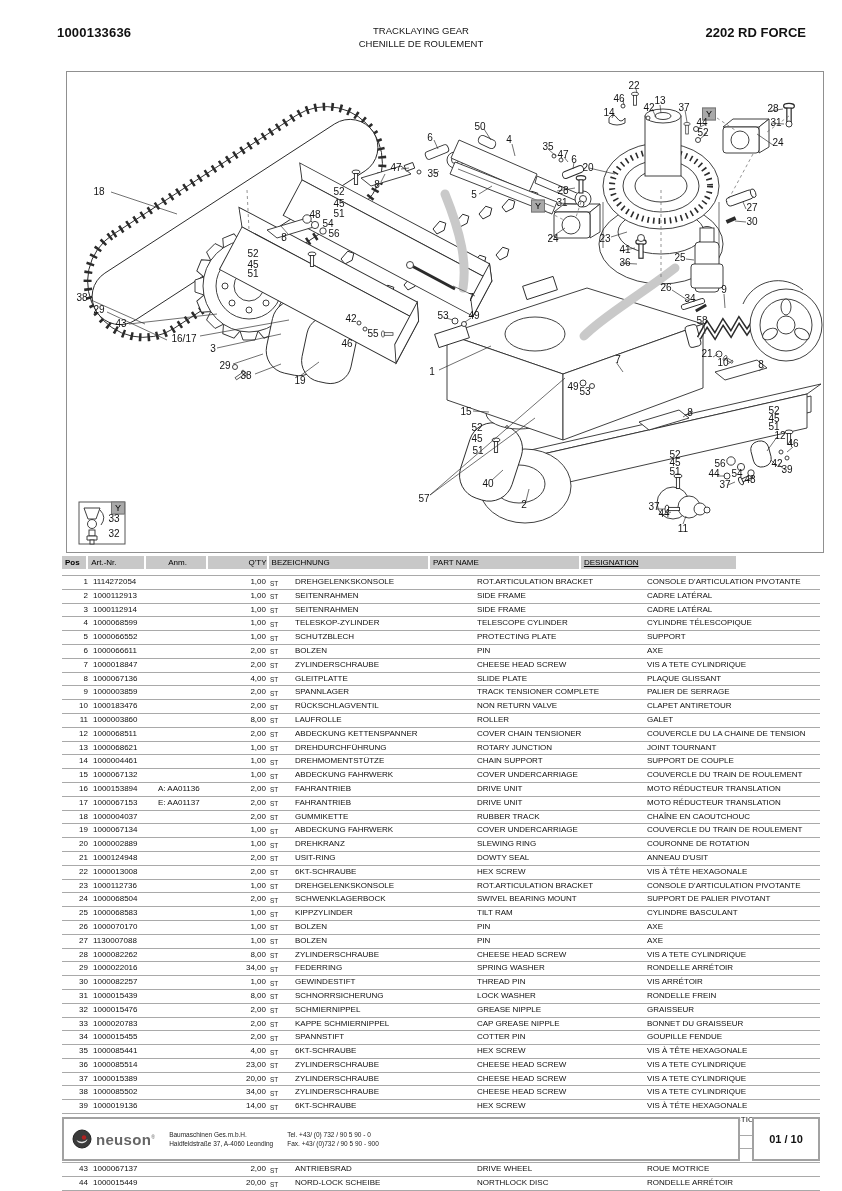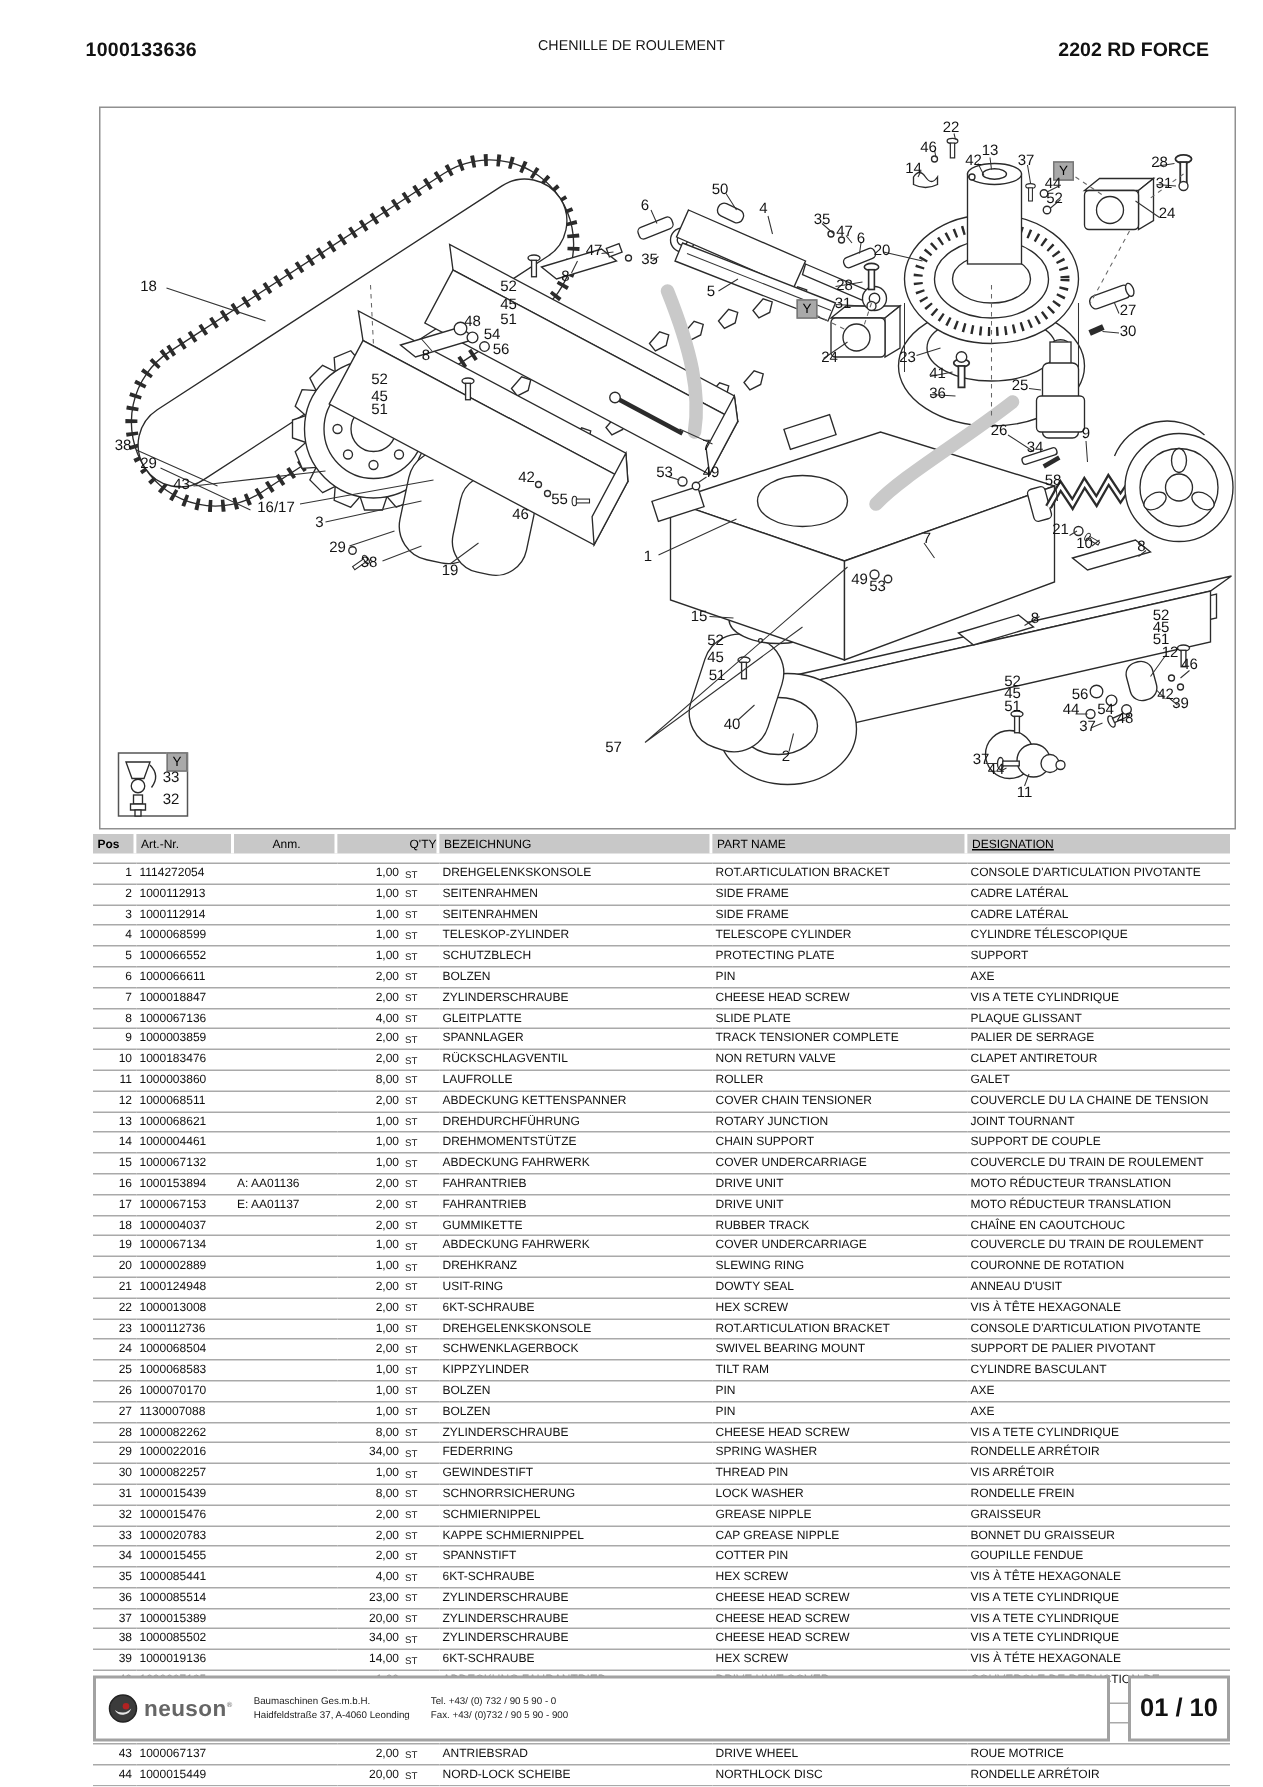--- a/index.html
+++ b/index.html
@@ -17,21 +17,21 @@
   .callout { position:absolute; transform:translate(-50%,-50%); font-size:10px; line-height:10px;
              color:#141414; white-space:nowrap; z-index:3; }
   .ybox { background:#a9a9a9; border:1px solid #777; padding:0 3px; font-size:9px; line-height:11px; color:#000; }
   svg .s { fill:#fff; stroke:#2b2b2b; stroke-width:.9; }
   svg .fillk { fill:#2b2b2b; stroke:none; }
   svg .ld { stroke:#333; stroke-width:.7; fill:none; }
   svg .dsh { stroke:#666; stroke-width:.7; stroke-dasharray:3 3; fill:none; }
   svg .gray { stroke:#c9c9c9; stroke-width:9; fill:none; stroke-linecap:round; }
 
   
-  .thead { position:absolute; left:62px; top:556px; width:758px; height:13px; display:flex; }
+  .thead { position:absolute; left:62px; top:556px; width:674px; height:13px; display:flex; }
   .thead span { background:#c8c8c8; font-size:8px; line-height:13px; height:13px; box-sizing:border-box;
                 padding-left:3px; border-right:2px solid #fff; overflow:hidden; color:#000; }
   .h-pos { width:29px; font-weight:bold; }
   .h-art { width:65px; } .h-anm { width:69px; text-align:center; } .h-qty { width:68px; text-align:right; }
   .h-de { width:182px; } .h-en { width:170px; } .h-fr { width:175px; border-right:none !important;text-decoration:underline; }
 
   .parts { position:absolute; left:62px; top:575px; width:758px; border-collapse:collapse; table-layout:fixed;
            border-bottom:1px solid #a9a9a9; }
   .parts td { font-size:8px; line-height:9.3px; padding:1px 2px 1px; vertical-align:top;
               border-top:1px solid #a9a9a9; overflow:hidden; white-space:nowrap; color:#101010; }
@@ -42,29 +42,30 @@
 
   
   .footer-box { position:absolute; left:62px; top:1117px; width:678px; height:44px; box-sizing:border-box;
                 border:2px solid #a2a2a2; display:flex; align-items:center; background:#fff; }
   .logo { margin-left:8px; flex:0 0 auto; }
   .brand { font-size:15px; font-weight:bold; color:#666; margin-left:4px; letter-spacing:.3px; }
   .brand sup { font-size:5px; color:#888; }
   .addr, .tels { margin-left:14px; font-size:6.5px; line-height:9px; color:#222; }
   .page-box { position:absolute; left:752px; top:1117px; width:68px; height:44px; box-sizing:border-box;
               border:2px solid #a2a2a2; display:flex; align-items:center; justify-content:center;
-              font-size:17px; font-weight:bold; background:#fff; }
+              font-size:11px; font-weight:bold; background:#fff; }
 </style>
 </head>
 <body>
 
 <div class="page">
 
   <div class="doc-number">1000133636</div>
   <div class="title-block">
+    <div>TRACKLAYING GEAR</div>
     <div>CHENILLE DE ROULEMENT</div>
   </div>
   <div class="model">2202 RD FORCE</div>
 
   <div class="diagram">
     <svg width="756" height="480" viewBox="0 0 756 480">
       <defs>
         <g id="boltv">
             <ellipse class="s" cx="0" cy="0" rx="4" ry="2"></ellipse>
             <rect class="s" x="-1.6" y="1.5" width="3.2" height="11"></rect>
@@ -411,21 +412,21 @@
         <div class="callout" style="left: 376px; top: 244px;">53</div>
         <div class="callout" style="left: 407px; top: 244px;">49</div>
         <div class="callout" style="left: 506px; top: 315px;">49</div>
         <div class="callout" style="left: 518px; top: 320px;">53</div>
         <div class="callout" style="left: 551px; top: 288px;">7</div>
         <div class="callout" style="left: 365px; top: 300px;">1</div>
         <div class="callout" style="left: 399px; top: 340px;">15</div>
         <div class="callout" style="left: 410px; top: 356px;">52</div>
         <div class="callout" style="left: 410px; top: 367px;">45</div>
         <div class="callout" style="left: 411px; top: 379px;">51</div>
-        <div class="callout" style="left: 342px; top: 427px;">57</div>
+        <div class="callout" style="left: 357px; top: 427px;">57</div>
         <div class="callout" style="left: 421px; top: 412px;">40</div>
         <div class="callout" style="left: 457px; top: 433px;">2</div>
         <div class="callout" style="left: 623px; top: 341px;">8</div>
         <div class="callout" style="left: 707px; top: 339px;">52</div>
         <div class="callout" style="left: 707px; top: 347px;">45</div>
         <div class="callout" style="left: 707px; top: 355px;">51</div>
         <div class="callout" style="left: 713px; top: 364px;">12</div>
         <div class="callout" style="left: 726px; top: 372px;">46</div>
         <div class="callout" style="left: 710px; top: 392px;">42</div>
         <div class="callout" style="left: 720px; top: 398px;">39</div>

